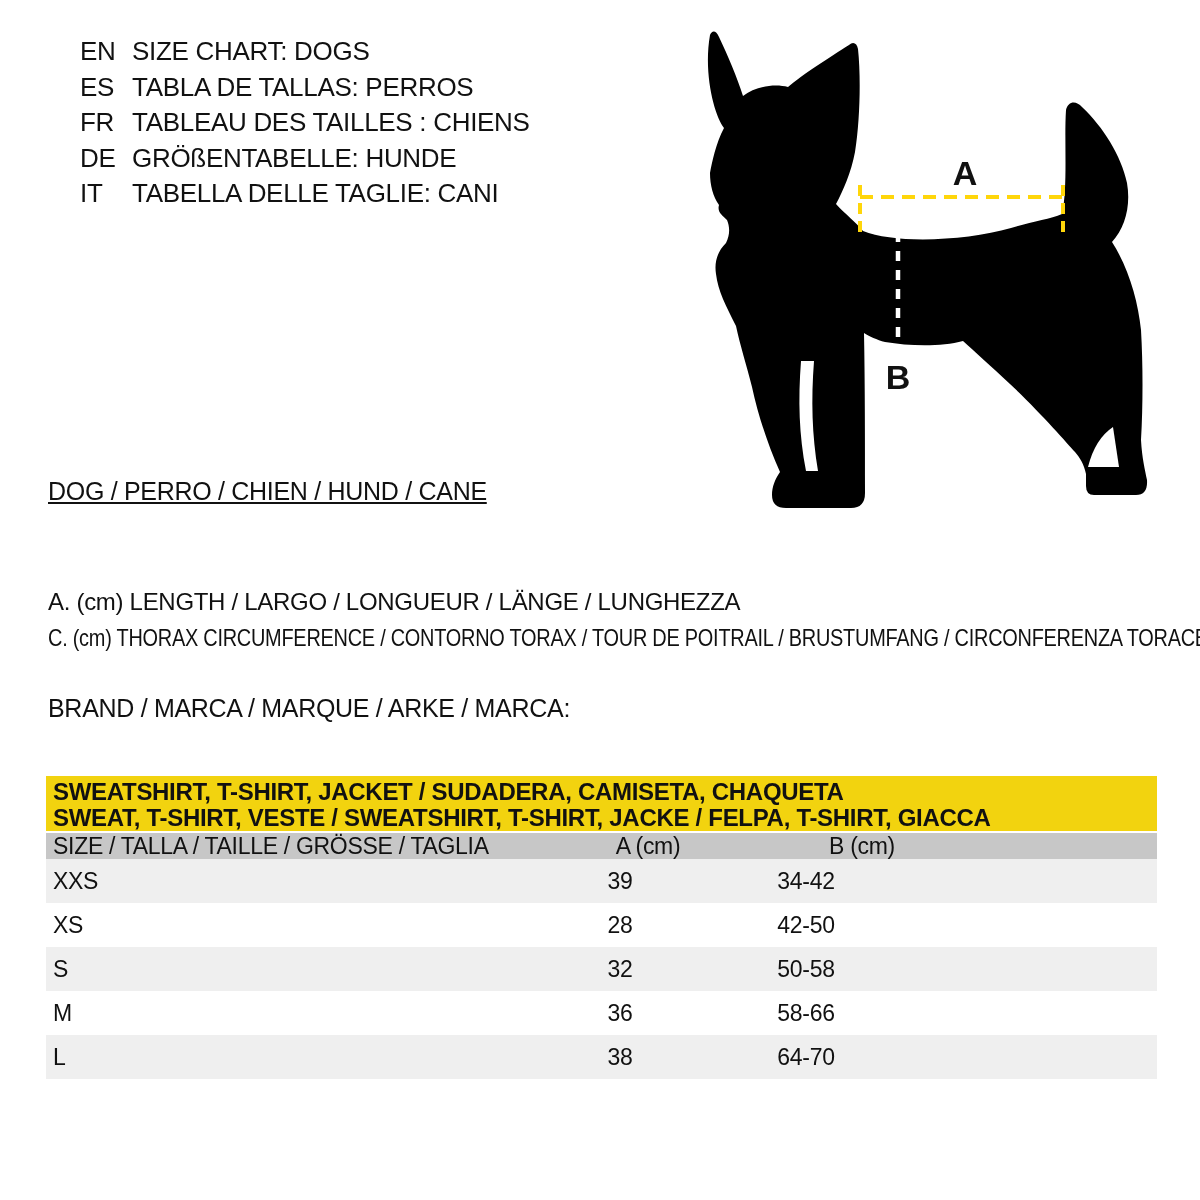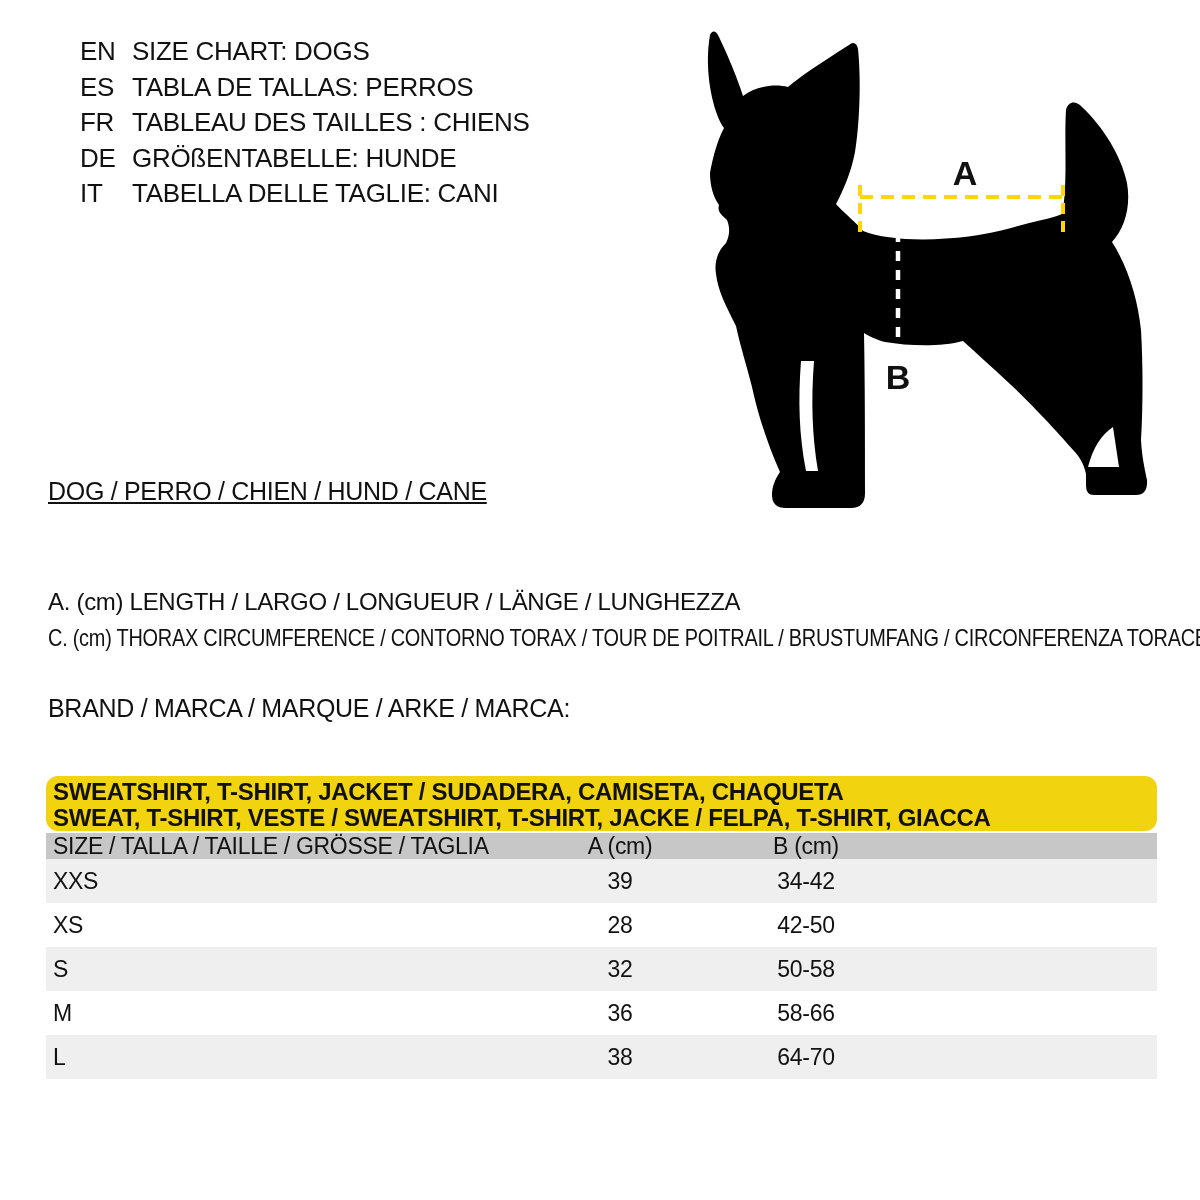--- a/index.html
+++ b/index.html
@@ -21,34 +21,33 @@
   
   .txt{position:absolute;left:48px;white-space:nowrap;letter-spacing:-0.3px;}
   .dog-caption{top:477px;font-size:25px;text-decoration:underline;}
   .a-note{top:588px;font-size:24px;}
   .c-note{top:624px;font-size:24px;transform:scaleX(0.83);transform-origin:left center;}
   .brand-note{top:694px;font-size:25px;}
   
   .band{
     position:absolute;left:46px;top:776px;width:1111px;height:55px;
     background:var(--band_yellow,#F2D30F);
-    border-radius:12px;
   }
   .band div{
     padding-left:7px;font-size:24px;font-weight:bold;line-height:26px;
     letter-spacing:-0.3px;white-space:nowrap;
   }
   .band div:first-child{padding-top:3px;}
   
   .tbl{position:absolute;left:46px;top:833px;width:1111px;}
   .trow,.thead{
     display:grid;grid-template-columns:474px 200px 172px 1fr;
     align-items:center;letter-spacing:-0.3px;
   }
-  .thead{background:var(--header_gray,#C7C7C7);height:26px;font-size:23px;}
+  .thead{background:var(--header_gray,#C7C7C7);height:26px;font-size:23px;gap:28px;}
   .trow{height:44px;font-size:23px;}
   .trow:nth-child(even){background:var(--row_alt_gray,#EFEFEF);}
   .cell-size{padding-left:7px;text-align:left;white-space:nowrap;}
   .cell-a,.cell-b{text-align:center;white-space:nowrap;}
   
   .dog-svg{position:absolute;left:679px;top:15px;width:480px;height:500px;}
 </style>
 </head>
 <body>
 

